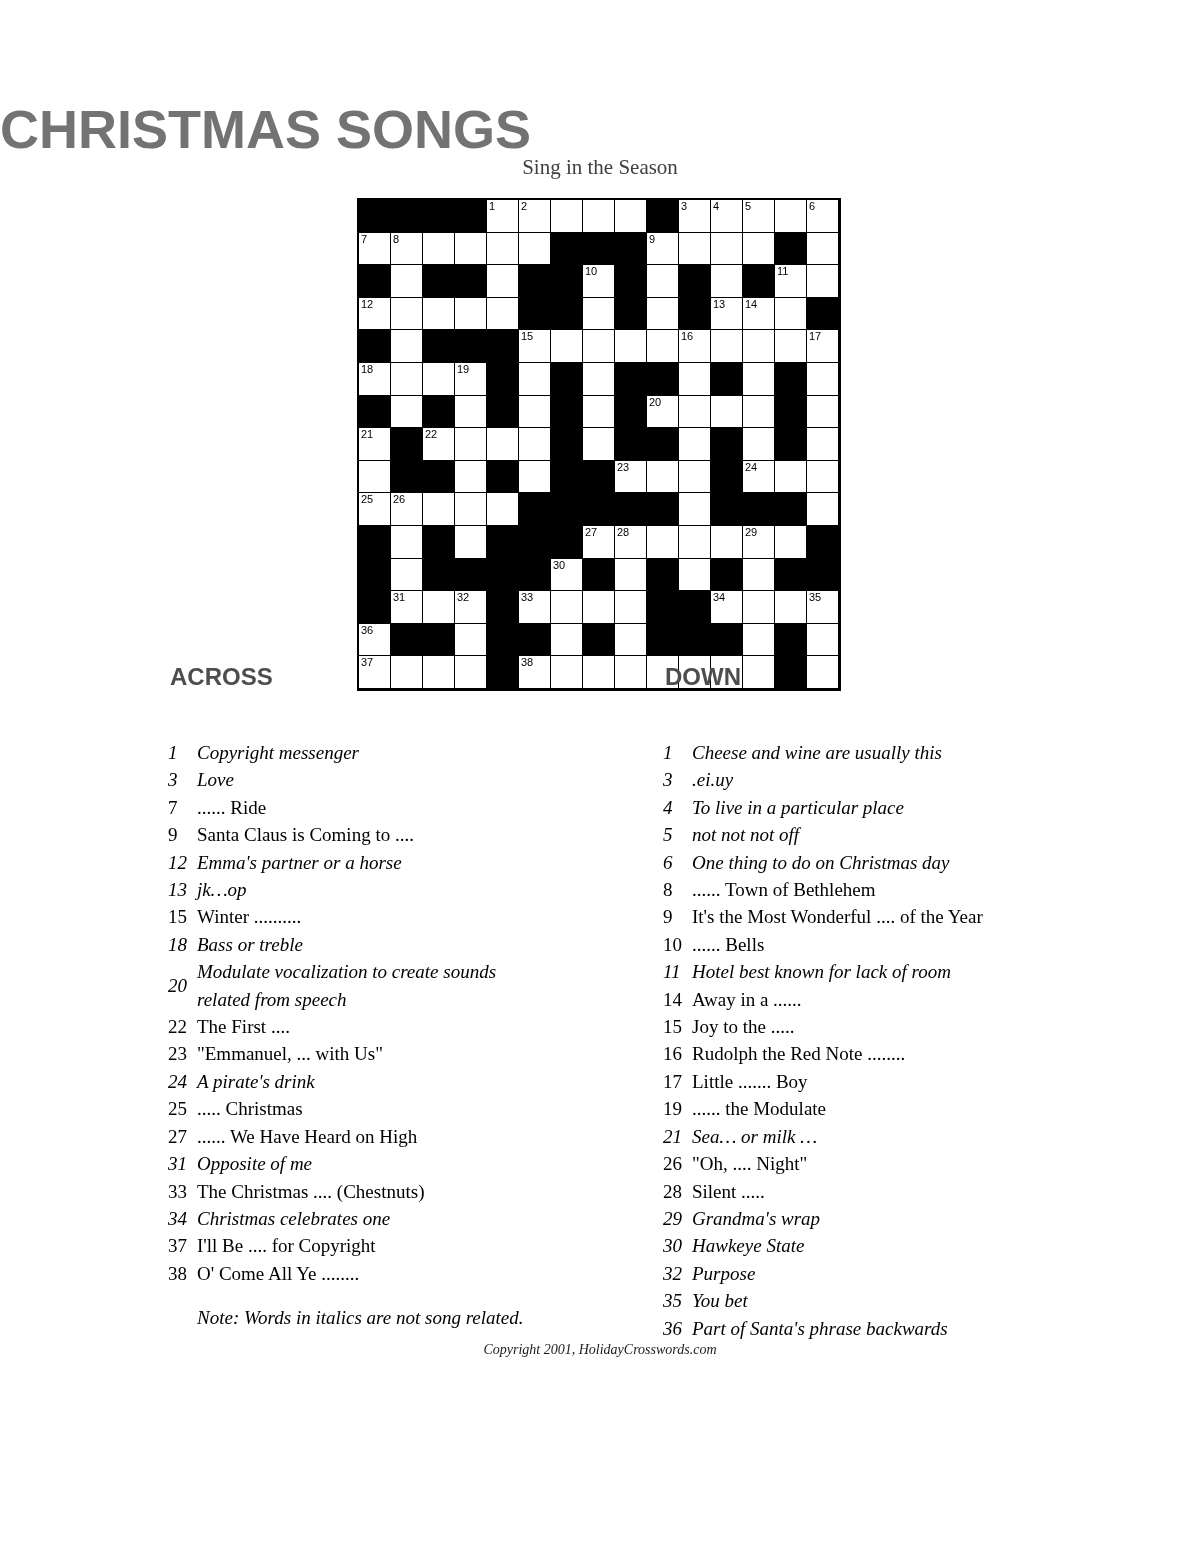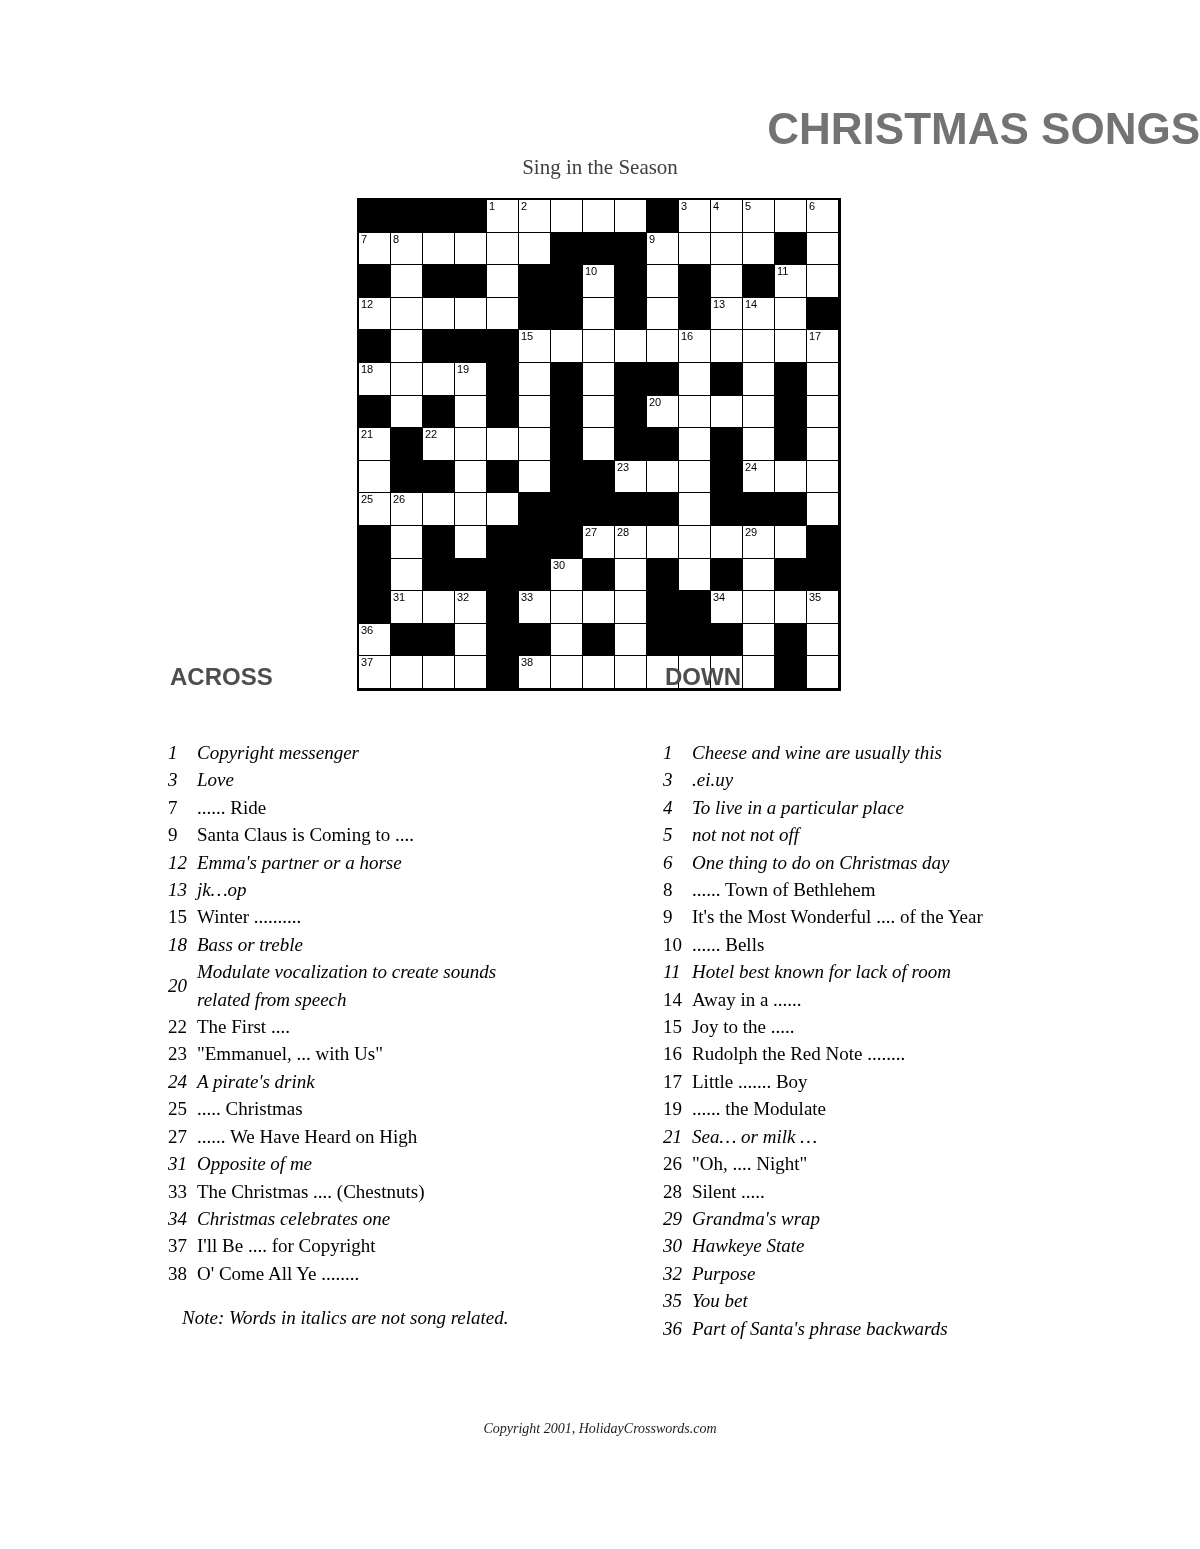--- a/index.html
+++ b/index.html
@@ -5,23 +5,23 @@
   html,body { margin:0; padding:0; }
   body {
     width:1200px; height:1549px;
     background:#ffffff;
     font-family:"Liberation Serif", serif;
     position:relative;
     overflow:hidden;
   }
   .page-title {
     position:absolute; top:106px; left:0; width:1200px;
-    text-align:right;
+    text-align:left;
     font-family:"Liberation Sans", sans-serif;
-    font-weight:bold; font-size:44px; line-height:46px;
+    font-weight:bold; font-size:54px; line-height:46px;
     color:#737373; letter-spacing:0px;
   }
   .page-subtitle {
     position:absolute; top:155px; left:0; width:1200px;
     text-align:center;
     font-size:21px; line-height:24px; color:#404040;
   }
   .grid {
     position:absolute; left:357px; top:198px;
     display:grid;
@@ -55,25 +55,25 @@
   .col-down   { left:663px; }
   .clue {
     display:flex; align-items:center;
     min-height:27.4px;
     font-size:19px; line-height:27.4px; color:#000;
   }
   .clue .cnum  { width:29px; flex:none; }
   .clue .ctext { width:332px; }
   .clue.it { font-style:italic; }
   .note {
-    position:absolute; left:182px; top:1307px;
+    position:absolute; left:197px; top:1307px;
     font-style:italic; font-size:19px; color:#000;
   }
   .copyright {
-    position:absolute; top:1421px; left:0; width:1200px;
+    position:absolute; top:1342px; left:0; width:1200px;
     text-align:center;
     font-style:italic; font-size:14px; color:#1c1c1c;
   }
 </style>
 </head>
 <body>
 
 <div>
 
   <div class="page-title">CHRISTMAS SONGS</div>

